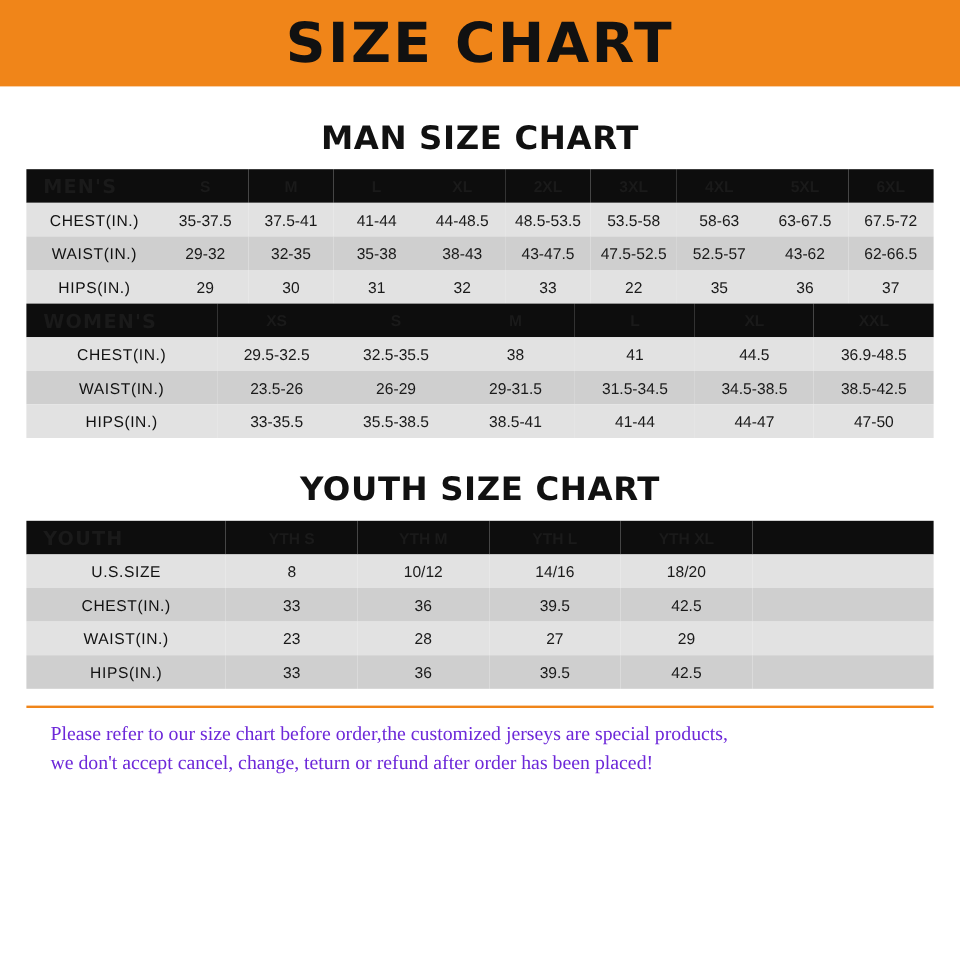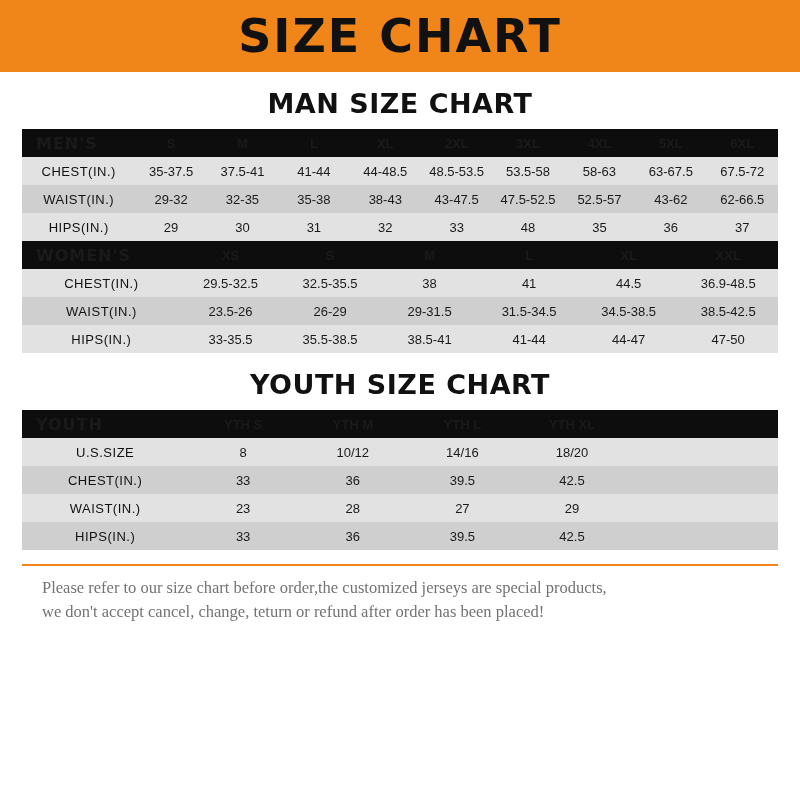--- a/index.html
+++ b/index.html
@@ -41,21 +41,21 @@
     padding: 0 22px;
     box-sizing: border-box;
   }
   .section-title {
     text-align: center;
     font-family: "DejaVu Sans", sans-serif;
     font-weight: bold;
     font-size: 27px;
     color: #111111;
     letter-spacing: 0.5px;
-    margin: 16px 0 10px 0;
+    margin: 28px 0 10px 0;
   }
   table.size-table {
     width: 100%;
     border-collapse: collapse;
     table-layout: fixed;
     border-radius: 30px;
   }
   table.size-table th,
   table.size-table td {
     text-align: center;
@@ -94,21 +94,21 @@
   
   .men-col-0 { width: 15%; }
   .women-col-0 { width: 21%; }
   .youth-col-0 { width: 22%; }
   .youth-spacer { width: 20%; }
 
   .footer-note {
     margin-top: 14px;
     padding: 10px 20px 0 20px;
     border-top: 2px solid #f08519;
-    color: #737373;
+    color: #6d28d9;
     font-size: 16.5px;
     line-height: 1.45;
     font-family: "Liberation Serif", serif;
   }
   .footer-note div { white-space: nowrap; }
 </style>
 </head>
 <body>
 
 <div class="page">
@@ -172,21 +172,21 @@
           <td>43-62</td>
           <td>62-66.5</td>
         </tr>
         <tr class="light">
           <td class="row-label">HIPS(IN.)</td>
           <td>29</td>
           <td>30</td>
           <td>31</td>
           <td>32</td>
           <td>33</td>
-          <td>48</td>
+          <td>22</td>
           <td>35</td>
           <td>36</td>
           <td>37</td>
         </tr>
       </tbody>
     </table>
 
     <table class="size-table">
       <colgroup>
         <col class="women-col-0">

